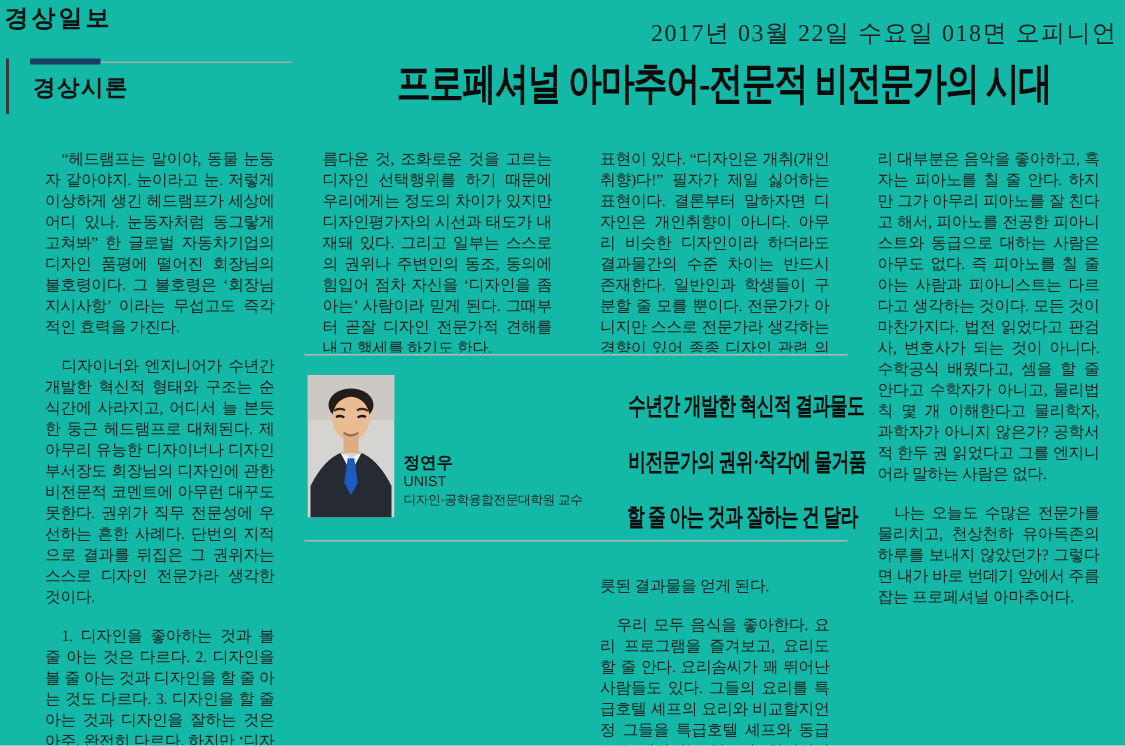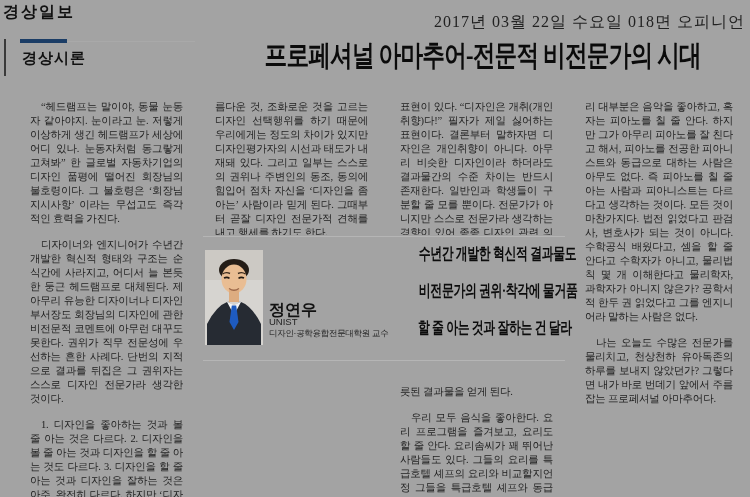--- a/index.html
+++ b/index.html
@@ -1,17 +1,17 @@
 <!DOCTYPE html>
 <html><head>
 <meta charset="utf-8">
 <style>
   html,body{margin:0;padding:0;background:#e9e9e9;}
   .page{
-    position:relative;width:750px;height:497px;background:#a3a3a3;
+    position:relative;width:750px;height:497px;background:#14b8a6;
     font-family:"Liberation Serif",serif;color:#1c1c1c;overflow:hidden;
     margin:0 auto;
   }
   .masthead-logo{
     position:absolute;left:3px;top:2px;font-size:16px;font-weight:bold;
     letter-spacing:2px;color:#111;font-family:"Liberation Sans",sans-serif;
   }
   .dateline{
     position:absolute;right:5px;top:12px;font-size:16px;color:#222;
     letter-spacing:1px;
@@ -42,24 +42,24 @@
   .col1{left:18px;top:88px;width:177px;height:409px;}
   .col2-top{left:203px;top:88px;width:177px;height:147px;}
   .col3-top{left:388px;top:88px;width:177px;height:147px;}
   .col4{left:573px;top:88px;width:172px;height:409px;}
   .col2-bottom{left:203px;top:373px;width:177px;height:124px;}
   .col3-bottom{left:388px;top:373px;width:177px;height:124px;}
   .mid-rule-top{position:absolute;left:203px;top:236px;width:362px;height:1px;background:#b5b5b5;}
   .mid-rule-bottom{position:absolute;left:203px;top:360px;width:362px;height:1px;background:#b5b5b5;}
   .author-photo{position:absolute;left:205px;top:250px;width:58px;height:95px;}
   .author-caption{position:absolute;left:269px;top:303px;width:110px;font-family:"Liberation Sans",sans-serif;}
-  .author-name{font-size:16px;font-weight:bold;color:#111;line-height:13px;}
+  .author-name{font-size:11px;font-weight:bold;color:#111;line-height:13px;}
   .author-affil{font-size:9.5px;color:#222;line-height:12px;}
   .author-title{font-size:8.5px;color:#222;line-height:11px;letter-spacing:-0.3px;white-space:nowrap;}
-  .pull-quote{position:absolute;left:388px;top:235px;width:177px;height:106px;text-align:right;}
+  .pull-quote{position:absolute;left:388px;top:252px;width:177px;height:106px;text-align:right;}
   .pull-quote .pq-line{height:37px;line-height:37px;white-space:nowrap;}
   .pull-quote .pq-line span{
     display:inline-block;font-size:16.5px;font-weight:bold;color:#0c0c0c;
     transform:scaleX(0.72);transform-origin:center;letter-spacing:-0.5px;
   }
 </style>
 </head>
 <body>
 
 <div class="page">

